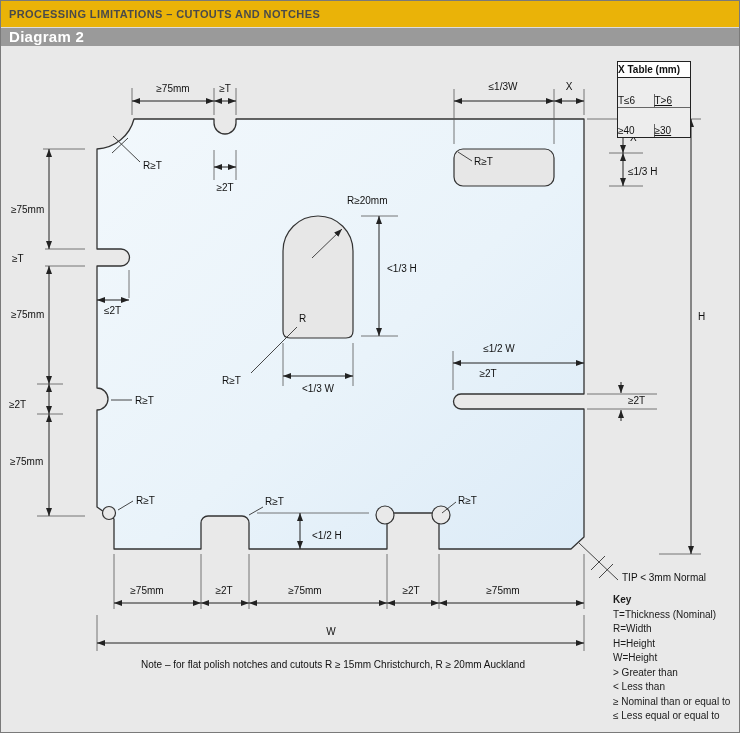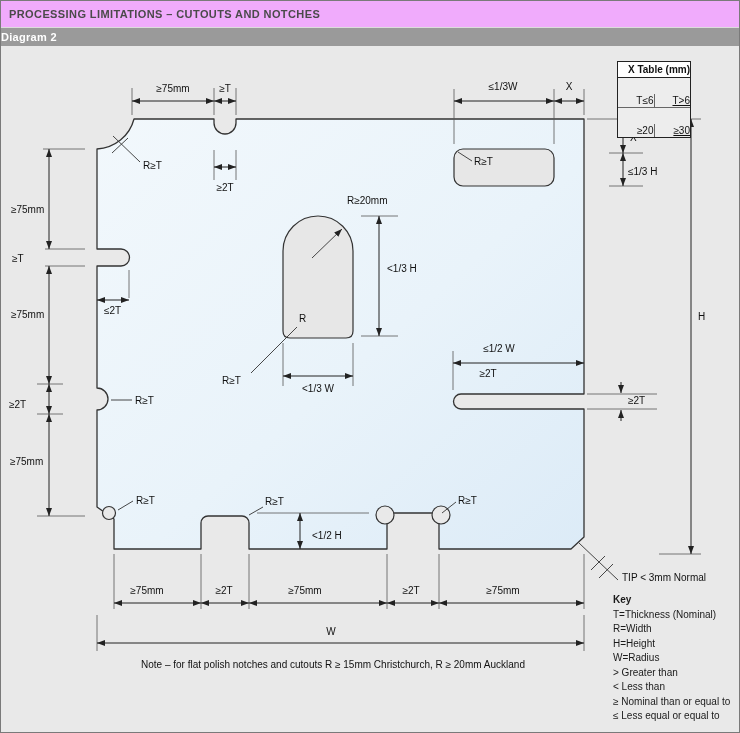--- a/index.html
+++ b/index.html
@@ -1,29 +1,29 @@
 <!DOCTYPE html>
 <html><head>
 <meta charset="utf-8">
 <style>
   html,body{margin:0;padding:0;background:#d8d8d8;}
   .page{position:relative;width:738px;height:731px;background:#e9e9e9;
         border:1px solid #7a7a7a;font-family:"Liberation Sans",sans-serif;overflow:hidden;}
-  .titlebar{position:absolute;top:0;left:0;width:100%;height:27px;background:#f0abfc;
+  .titlebar{position:absolute;top:0;left:0;width:100%;height:27px;background:#eab308;
             border-bottom:1px solid #dcdcdc;box-sizing:border-box;}
   .titlebar span{display:block;padding-left:8px;line-height:26px;font-size:11px;font-weight:bold;
                  color:#4a4a4a;letter-spacing:.4px;}
   .diagrambar{position:absolute;top:27px;left:0;width:100%;height:18px;background:#9a9a9a;}
-  .diagrambar span{display:block;line-height:18px;font-size:11px;font-weight:bold;
+  .diagrambar span{display:block;padding-left:8px;line-height:18px;font-size:15px;font-weight:bold;
                    color:#ffffff;letter-spacing:.3px;}
   svg{position:absolute;top:0;left:0;}
   svg text{font-family:"Liberation Sans",sans-serif;font-size:10px;fill:#111;}
   .mid{text-anchor:middle;}
   .xtable{position:absolute;left:616px;top:60px;width:72px;border:1.5px solid #222;
-          background:#ededed;font-size:10px;color:#111;text-align:right;}
+          background:#ededed;font-size:10px;color:#111;text-align:left;}
   .xtable .th{background:#fff;font-weight:bold;line-height:15px;border-bottom:1px solid #222;}
   .xtable .row{display:flex;margin-top:16px;}
   .xtable .cell{flex:1;line-height:13px;border-right:1px solid #666;border-bottom:1px solid #666;}
   .xtable .cell:last-child{border-right:none;text-decoration:underline;}
   .xtable .row:last-child .cell{border-bottom:none;}
   .keyblock{position:absolute;left:612px;top:592px;font-size:10px;color:#1a1a1a;line-height:14.5px;}
   .keyblock .kt{font-weight:bold;}
 </style>
 </head>
 <body>
@@ -191,30 +191,30 @@
     </g>
   </svg>
 
   <div class="xtable">
     <div class="th">X Table (mm)</div>
     <div class="row">
       <div class="cell">T≤6</div>
       <div class="cell">T&gt;6</div>
     </div>
     <div class="row">
-      <div class="cell">≥20</div>
+      <div class="cell">≥40</div>
       <div class="cell">≥30</div>
     </div>
   </div>
 
   <div class="keyblock">
     <div class="kt">Key</div>
     <div>T=Thickness (Nominal)</div>
     <div>R=Width</div>
     <div>H=Height</div>
-    <div>W=Radius</div>
+    <div>W=Height</div>
     <div>&gt; Greater than</div>
     <div>&lt; Less than</div>
     <div>≥ Nominal than or equal to</div>
     <div>≤ Less equal or equal to</div>
   </div>
 
 </div>
 
 </body></html>

